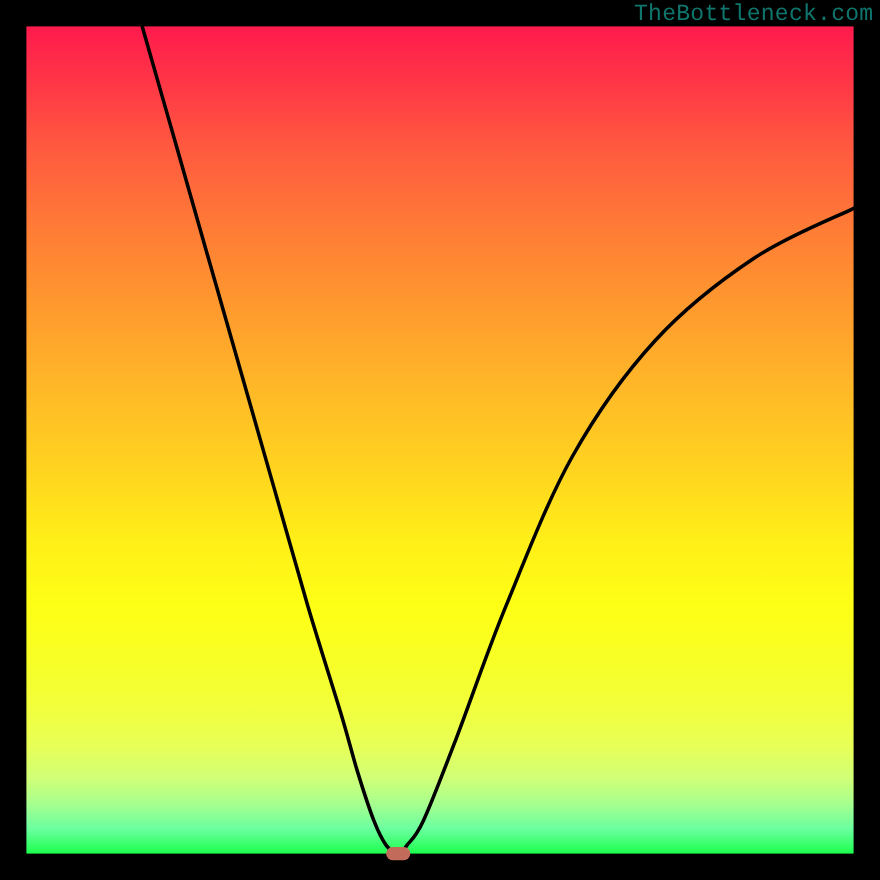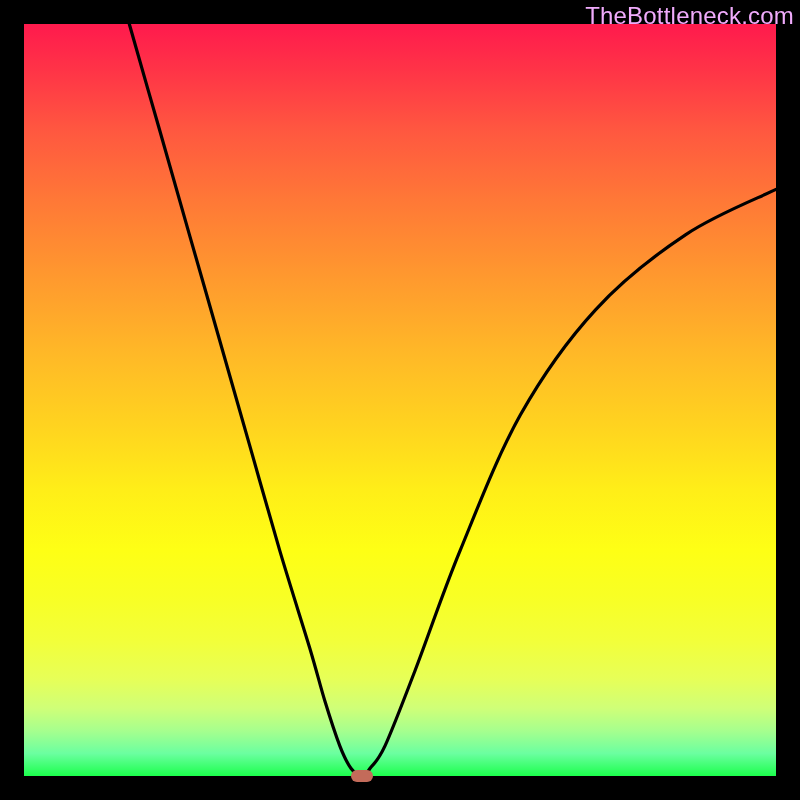--- a/index.html
+++ b/index.html
@@ -57,23 +57,23 @@
     width: 22px;
     height: 12px;
     border-radius: 6px;
     background: #c36b5a;
     transform: translate(-50%, -50%);
   }
   .attribution {
     position: absolute;
     top: 2px;
     right: 6px;
-    color: #f0abfc;
-    font-family: Liberation Sans, sans-serif;
-    font-size: 24px;
+    color: #0f766e;
+    font-family: Liberation Mono, monospace;
+    font-size: 21px;
     letter-spacing: 0.2px;
     user-select: none;
   }
 </style>
 </head>
 <body>
 
 <div class="frame">
   <div class="attribution">TheBottleneck.com</div>
 

